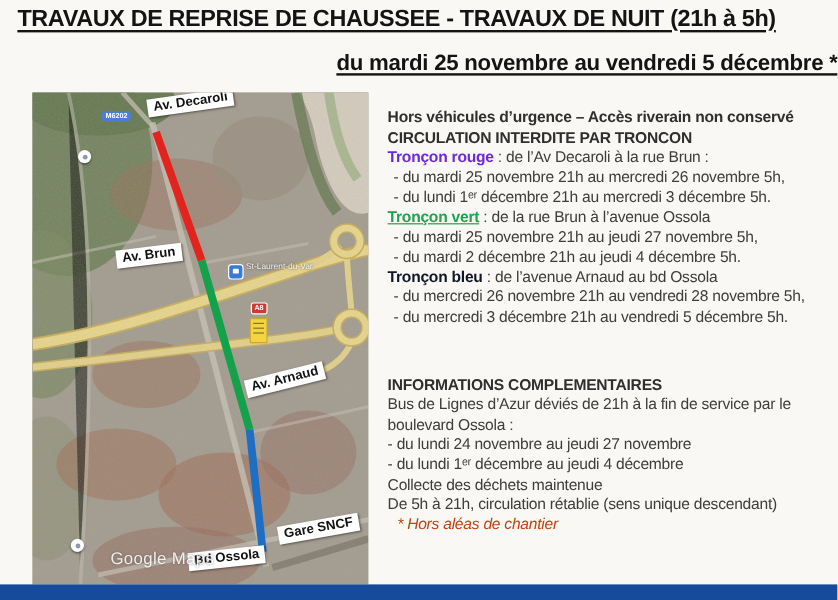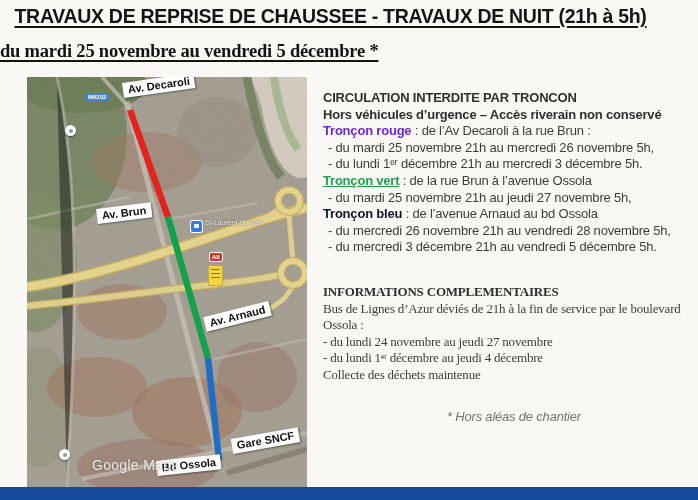--- a/index.html
+++ b/index.html
@@ -11,21 +11,21 @@
     font-family: "Liberation Sans", sans-serif;
     color: #1c1c1c;
   }
   
   .title-wrap { position: absolute; top: 5px; left: 0; width: 661px; text-align: center; white-space: nowrap; }
   .title {
     font-size: 19.5px; font-weight: bold; letter-spacing: -0.3px;
     text-decoration: underline; text-decoration-thickness: 2px; text-underline-offset: 3px;
     color: #141414;
   }
-  .subtitle-wrap { position: absolute; top: 41px; left: 0; width: 698px; text-align: left; white-space: nowrap; font-family: Liberation Serif, serif; }
+  .subtitle-wrap { position: absolute; top: 41px; left: 0; width: 698px; text-align: right; white-space: nowrap; }
   .subtitle {
     font-size: 18.5px; font-weight: bold; letter-spacing: -0.2px;
     text-decoration: underline; text-decoration-thickness: 2px; text-underline-offset: 3px;
     color: #141414;
   }
   
   .map {
     position: absolute; left: 27px; top: 77px; width: 280px; height: 410px;
     overflow: hidden; background: #a9a296;
   }
@@ -73,22 +73,22 @@
   }
   
   .info-col {
     position: absolute; left: 323px; top: 90px; width: 374px;
     font-size: 13px; line-height: 16.6px; letter-spacing: -0.2px; color: #3d3d3d;
   }
   .info-col .heading { font-weight: bold; color: #2f2f2f; }
   .nowrap { white-space: nowrap; }
   .troncon-label { font-weight: bold; }
   .date-line { padding-left: 5px; }
-  .section2 { margin-top: 28px; font-family: Liberation Serif, serif; }
-  .footnote { margin-top: 25px; padding-left: 8px; font-style: italic; color: #737373; text-align: center; }
+  .section2 { margin-top: 40px; }
+  .footnote { padding-left: 8px; font-style: italic; color: #c2410c; }
   
   .bottom-bar { position: absolute; left: 0; bottom: 0; width: 698px; height: 13px; background: #164a9b; }
 </style>
 </head>
 <body>
 
 <div class="title-wrap">
   <span class="title">TRAVAUX DE REPRISE DE CHAUSSEE - TRAVAUX DE NUIT (21h à 5h)</span>
 </div>
 <div class="subtitle-wrap">
@@ -165,44 +165,46 @@
   <div class="street-label" style="left:96px; top:6px; transform:rotate(-8deg);">Av. Decaroli</div>
   <div class="street-label" style="left:70px; top:132px; transform:rotate(-7deg);">Av. Brun</div>
   <div class="street-label" style="left:178px; top:240px; transform:rotate(-14deg);">Av. Arnaud</div>
   <div class="street-label" style="left:130px; top:384px; transform:rotate(-6deg);">Bd Ossola</div>
   <div class="street-label" style="left:205px; top:362px; transform:rotate(-10deg);">Gare SNCF</div>
   <div class="watermark" style="left:65px; top:380px;">Google Maps</div>
 </div>
 
 <div class="info-col">
 
+  <div class="heading nowrap">Hors véhicules d’urgence – Accès riverain non conservé</div>
   <div class="heading nowrap">CIRCULATION INTERDITE PAR TRONCON</div>
-  <div class="heading nowrap">Hors véhicules d’urgence – Accès riverain non conservé</div>
 
   <div>
     <div class="nowrap"><span class="troncon-label" style="color: #6d28d9;">Tronçon rouge</span><span> : de l’Av Decaroli à la rue Brun :</span></div>
     <div class="date-line nowrap">- du mardi 25 novembre 21h au mercredi 26 novembre 5h,</div>
     <div class="date-line nowrap">- du lundi 1ᵉʳ décembre 21h au mercredi 3 décembre 5h.</div>
   </div>
 
   <div>
     <div class="nowrap"><span class="troncon-label" style="color: rgb(31, 163, 77); text-decoration: underline;">Tronçon vert</span><span> : de la rue Brun à l’avenue Ossola</span></div>
     <div class="date-line nowrap">- du mardi 25 novembre 21h au jeudi 27 novembre 5h,</div>
+    <div class="date-line nowrap">- du mardi 2 décembre 21h au jeudi 4 décembre 5h.</div>
   </div>
 
   <div>
     <div class="nowrap"><span class="troncon-label" style="color: #0f172a;">Tronçon bleu</span><span> : de l’avenue Arnaud au bd Ossola</span></div>
     <div class="date-line nowrap">- du mercredi 26 novembre 21h au vendredi 28 novembre 5h,</div>
     <div class="date-line nowrap">- du mercredi 3 décembre 21h au vendredi 5 décembre 5h.</div>
   </div>
 
   <div class="section2">
     <div class="heading">INFORMATIONS COMPLEMENTAIRES</div>
     <div>Bus de Lignes d’Azur déviés de 21h à la fin de service par le boulevard Ossola :</div>
     <div>- du lundi 24 novembre au jeudi 27 novembre</div>
     <div>- du lundi 1ᵉʳ décembre au jeudi 4 décembre</div>
     <div>Collecte des déchets maintenue</div>
+    <div class="nowrap">De 5h à 21h, circulation rétablie (sens unique descendant)</div>
   </div>
 
   <div class="footnote">* Hors aléas de chantier</div>
 </div>
 
 <div class="bottom-bar"></div>
 
 </body></html>

